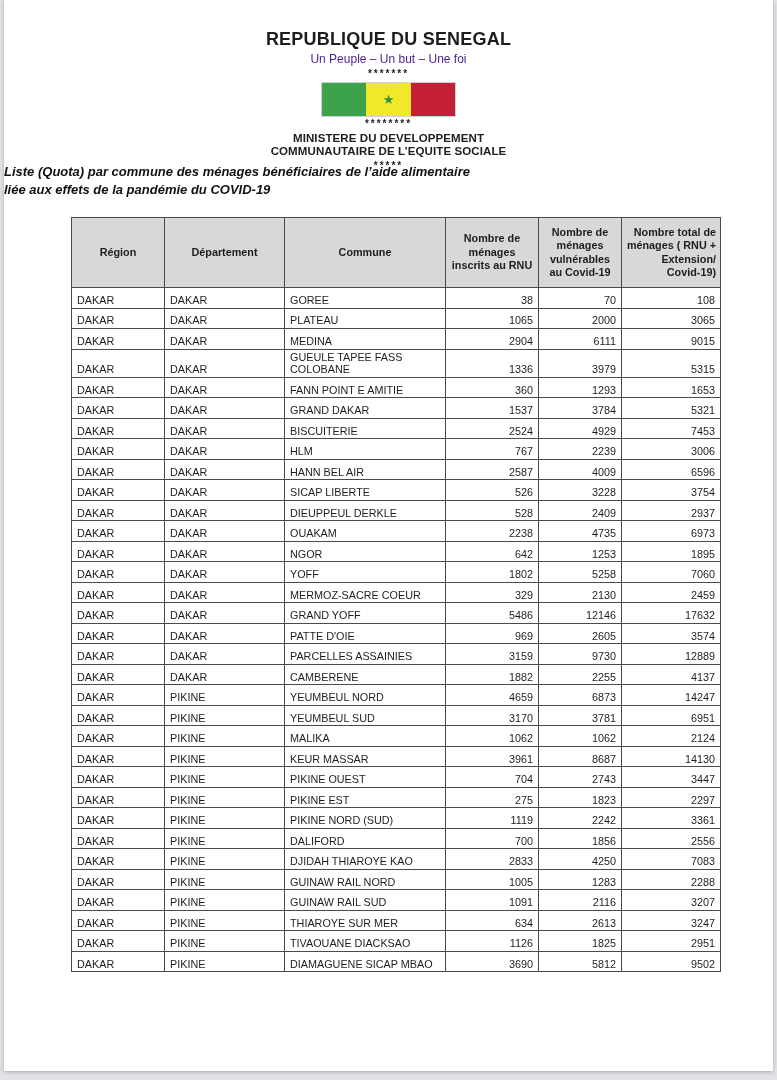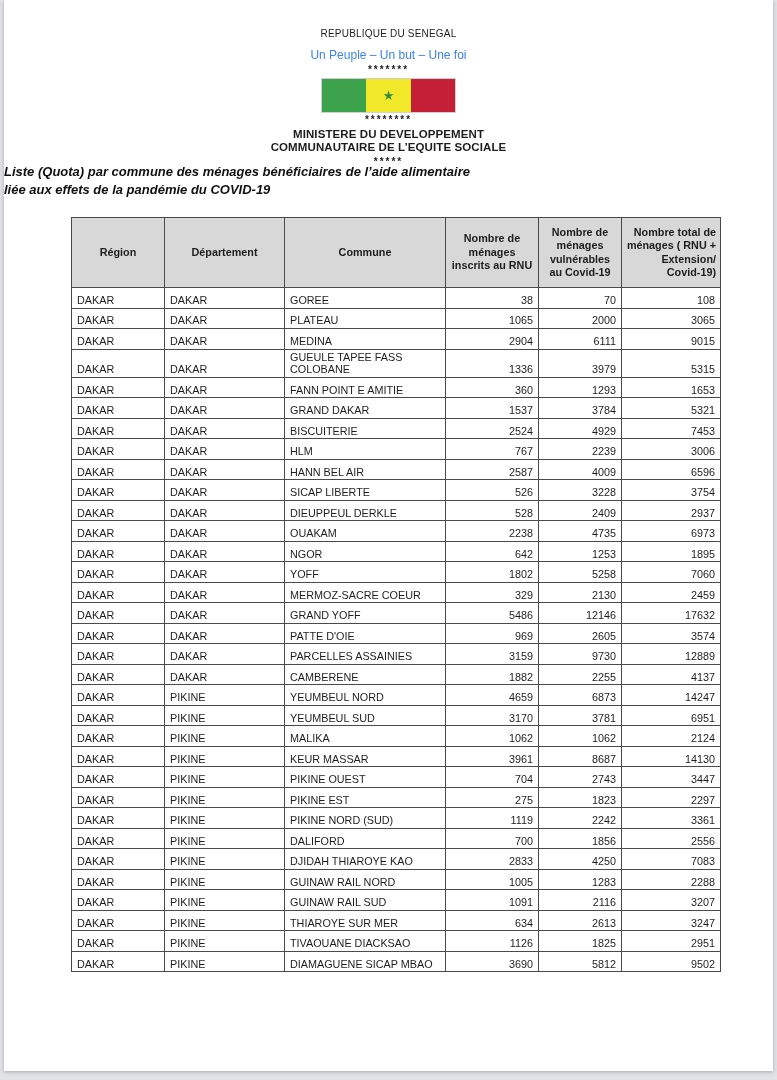--- a/index.html
+++ b/index.html
@@ -17,22 +17,22 @@
     background: #ffffff;
     box-shadow: 0 1px 4px rgba(60,60,70,.35);
   }
   
   .letterhead {
     position: absolute;
     top: 28px; left: 0; right: 0;
     text-align: center;
     line-height: 1.25;
   }
-  .country { font-size: 10px; font-weight: normal; letter-spacing: .2px; }
-  .motto   { font-size: 12px; color: #3b82f6; margin-top: 7px; }
+  .country { font-size: 18px; font-weight: bold; letter-spacing: .2px; }
+  .motto   { font-size: 12px; color: #4c1d95; margin-top: 1px; }
   .stars   { font-size: 10px; font-weight: bold; letter-spacing: 2px; color: #222; line-height: 1; margin-top: 2px; }
   .flag {
     width: 135px; height: 35px;
     margin: 3px auto 2px auto;
     display: flex;
     border: 1px solid #d0d0d0;
   }
   .flag .band { flex: 1; position: relative; }
   .flag .star-wrap {
     position: absolute; inset: 0;

